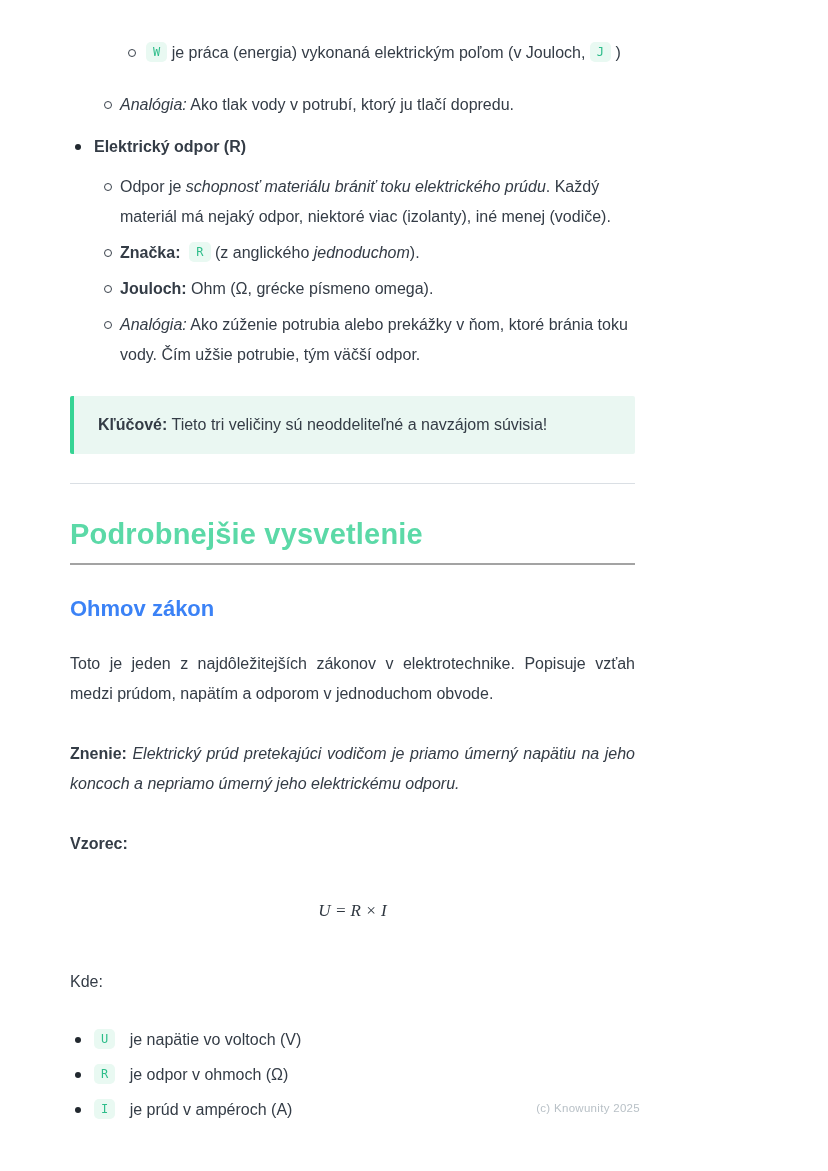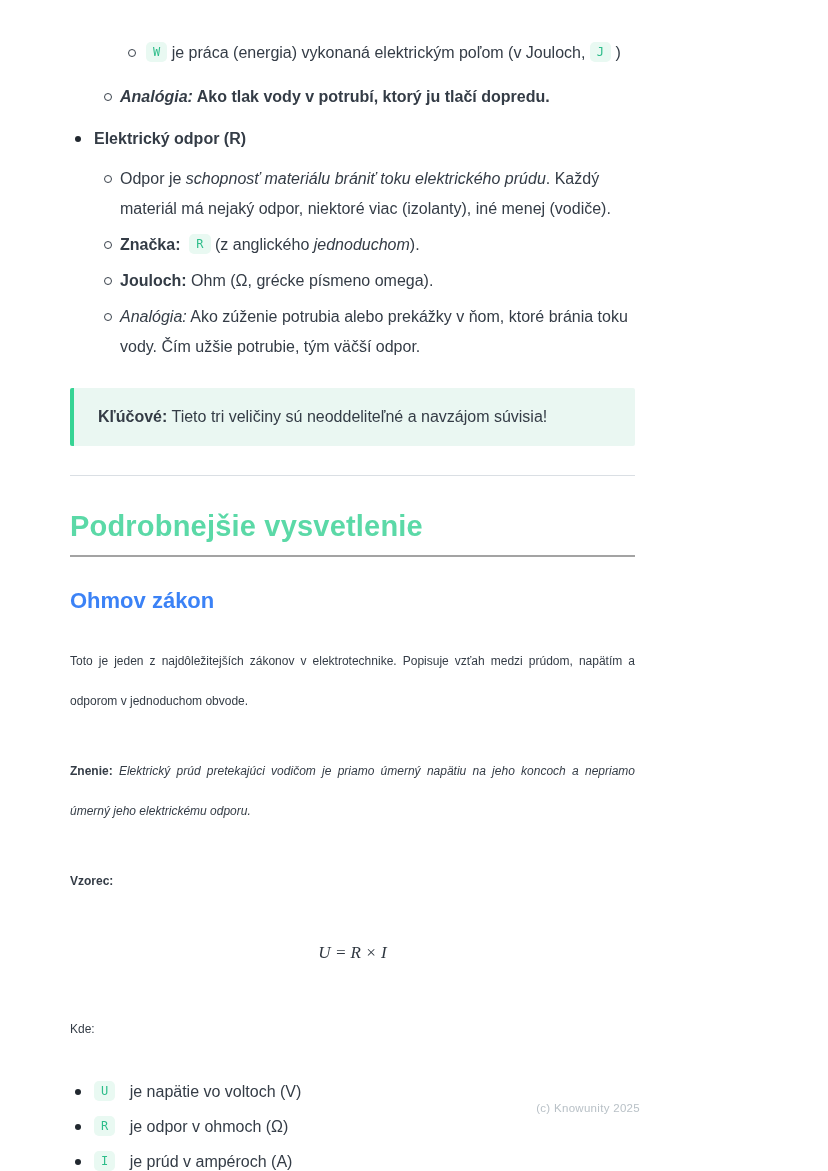--- a/index.html
+++ b/index.html
@@ -37,21 +37,21 @@
     width:6px; height:6px; border:1.5px solid #3a424c; border-radius:50%;
   }
 
   
   .lvl1 li { padding-left:24px; line-height:30px; margin-bottom:6px; }
   .lvl1 li::before {
     content:""; position:absolute; left:5px; top:12px;
     width:6px; height:6px; background:#21282f; border-radius:50%;
   }
 
-  .mt16 { margin-top:16px;font-weight:bold; }
+  .mt16 { margin-top:24px; }
   .mt12 { margin-top:12px; }
   .mt10 { margin-top:10px; }
 
   .badge {
     display:inline-block; background:#e9f9f2; color:#2dbd8a;
     font-family:"DejaVu Sans Mono", monospace; font-size:12px; line-height:1;
     padding:4px 7px; border-radius:5px; vertical-align:2px;
   }
 
   b, .b { font-weight:700; }
@@ -64,21 +64,21 @@
 
   .divider { border:none; border-top:1px solid #dadfe4; margin:29px 0 0 0; }
 
   h1.doc-h1 {
     margin:33px 0 30px 0; font-size:29px; line-height:34px; font-weight:700;
     color:#5bd9a7; padding-bottom:12px; border-bottom:2px solid #a3a3a3;
     letter-spacing:.2px;
   }
   h2.doc-h2 { margin:0 0 26px 0; font-size:22px; line-height:28px; font-weight:700; color:#3b82f6; }
 
-  p { font-size:12px; line-height:40px; margin:0 0 30px 0; }
+  p { font-size:16px; line-height:30px; margin:0 0 30px 0; }
   p.justify { text-align:justify; }
 
   .formula {
     margin:42px 0 46px 0; text-align:center;
     font-family:"Liberation Serif", serif; font-style:italic;
     font-size:17px; color:#2f3740;
   }
 
   .vars li { line-height:26px; margin-bottom:9px; padding-left:24px; }
   .vars li::before { top:10px; }

